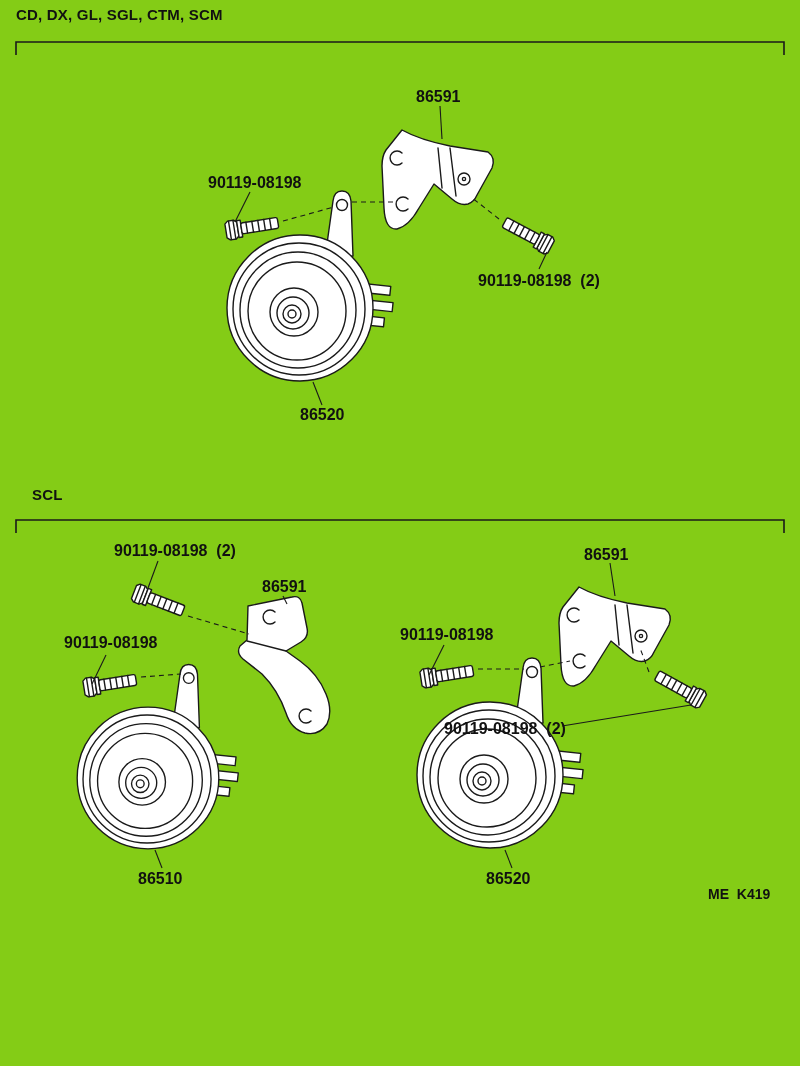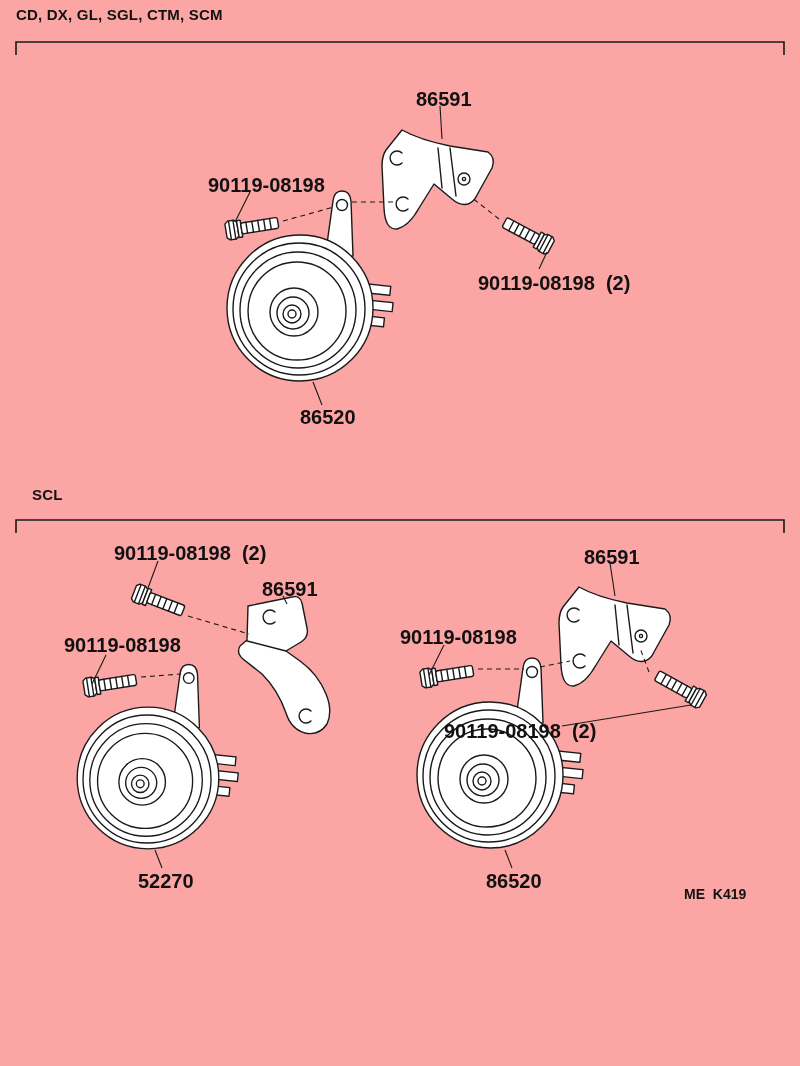--- a/index.html
+++ b/index.html
@@ -7,36 +7,36 @@
   html,body { background:#ffffff; }
   body {
     width:800px; height:1066px;
     font-family:"Liberation Sans", sans-serif;
     color:#111;
     position:relative;
   }
   .canvas {
     position:relative;
     width:800px; height:1066px;
-    background:#fca5a5;
+    background:#84cc16;
     overflow:hidden;
   }
   .art { position:absolute; left:0; top:0; }
   .sec-title {
     position:absolute;
     font-weight:700;
     font-size:15px;
     letter-spacing:0.2px;
     white-space:pre;
     color:#111;
   }
   .lbl {
     position:absolute;
     font-weight:700;
-    font-size:20px;
+    font-size:16px;
     white-space:pre;
     color:#111;
   }
   .footer-code {
     position:absolute;
     font-weight:700;
     font-size:14px;
     white-space:pre;
     color:#111;
   }
@@ -162,21 +162,21 @@
   <div class="lbl" style="left:416px; top:88px;">86591</div>
   <div class="lbl" style="left:208px; top:174px;">90119-08198</div>
   <div class="lbl" style="left:478px; top:272px;">90119-08198  (2)</div>
   <div class="lbl" style="left:300px; top:406px;">86520</div>
 
   <div class="sec-title" style="left:32px; top:486px;">SCL</div>
 
   <div class="lbl" style="left:114px; top:542px;">90119-08198  (2)</div>
   <div class="lbl" style="left:262px; top:578px;">86591</div>
   <div class="lbl" style="left:64px; top:634px;">90119-08198</div>
-  <div class="lbl" style="left:138px; top:870px;">52270</div>
+  <div class="lbl" style="left:138px; top:870px;">86510</div>
 
   <div class="lbl" style="left:584px; top:546px;">86591</div>
   <div class="lbl" style="left:400px; top:626px;">90119-08198</div>
   <div class="lbl" style="left:444px; top:720px;">90119-08198  (2)</div>
   <div class="lbl" style="left:486px; top:870px;">86520</div>
 
-  <div class="footer-code" style="left:684px; top:886px;">ME  K419</div>
+  <div class="footer-code" style="left:708px; top:886px;">ME  K419</div>
 </div>
 
 </body></html>

